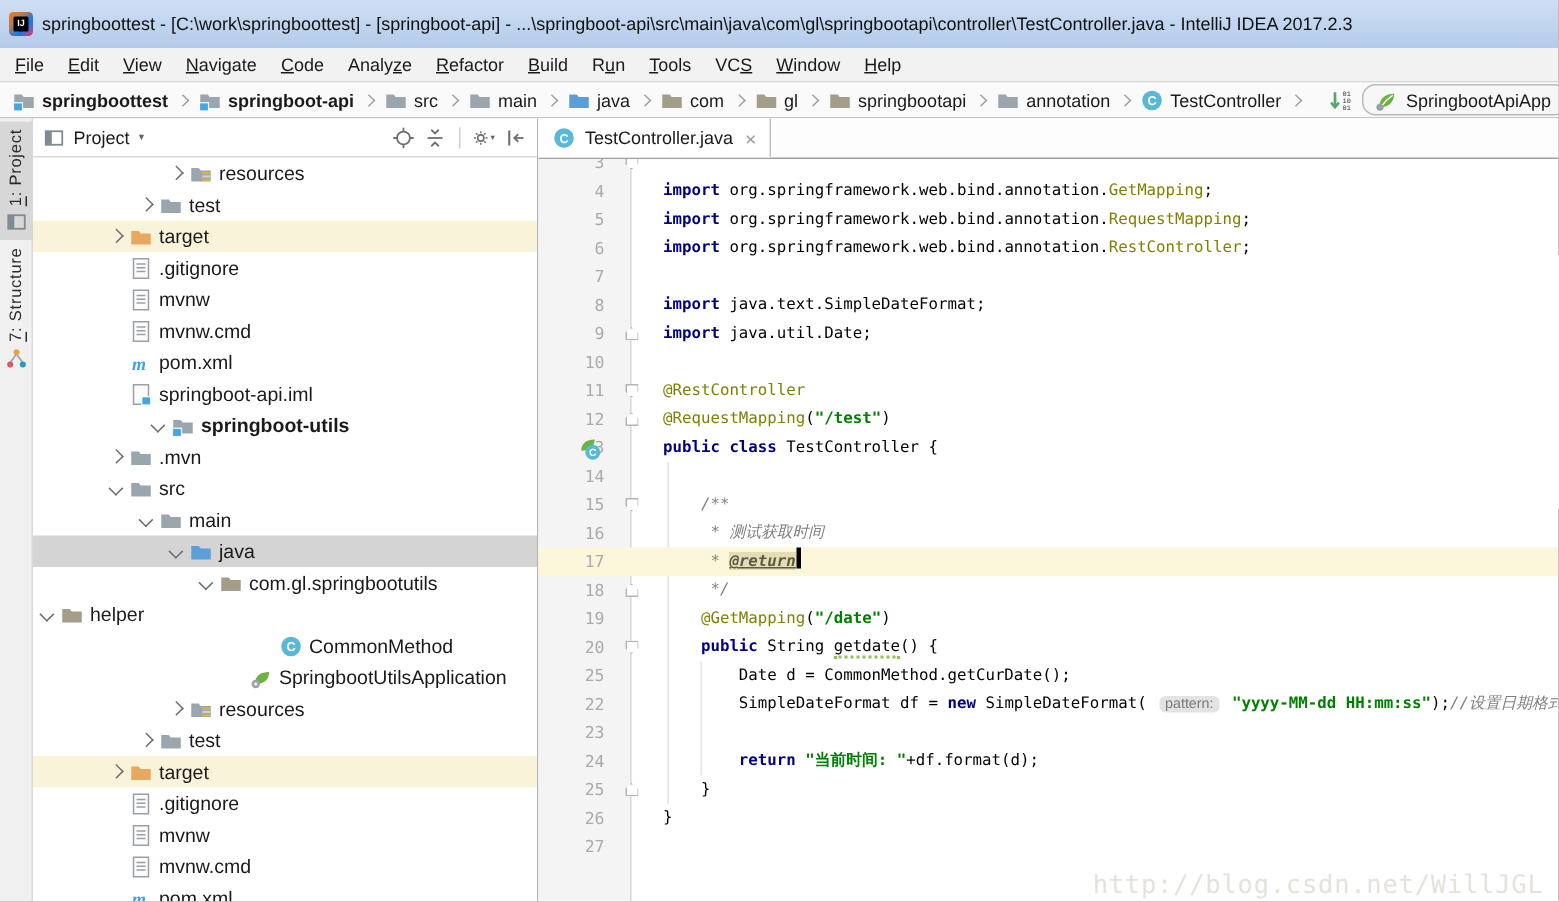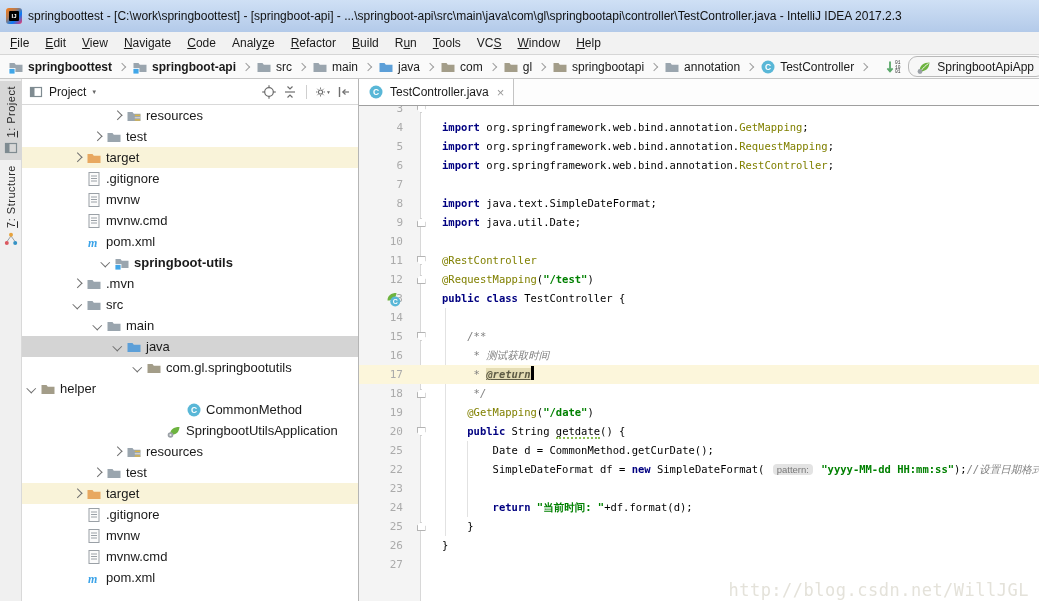--- a/index.html
+++ b/index.html
@@ -387,20 +387,30 @@
           </div>
           <div class="trow" style="padding-left: 46px;">
             <span class="arr"></span>
             <span class="ticon">
               <svg width="16" height="16" viewBox="0 0 16 16">
                 <text x="2" y="12.5" font-size="12" font-style="italic" font-weight="bold" fill="#3BA3E8" font-family="Liberation Serif,serif">m</text>
               </svg>
             </span>
             <span class="lbl">pom.xml</span>
           </div>
+          <div class="trow" style="padding-left: 46px;">
+            <span class="arr"></span>
+            <span class="ticon">
+              <svg width="16" height="16" viewBox="0 0 16 16">
+                <rect x="3" y="1.5" width="10" height="13" fill="#FBFBFB" stroke="#9AA0A6"></rect>
+                <rect x="8.5" y="9.5" width="6" height="5.5" fill="#40A6E8" stroke="#fff" stroke-width="0.8"></rect>
+              </svg>
+            </span>
+            <span class="lbl">springboot-api.iml</span>
+          </div>
           <div class="trow" style="padding-left: 26px; margin-left: 48px;">
             <span class="arr">
               <i class="chev d"></i>
             </span>
             <span class="ticon">
               <svg width="16" height="16" viewBox="0 0 16 16">
                 <path d="M1.5 4h5l1.3 1.7h6.7V13H1.5z" fill="#9AA5AE"></path>
                 <rect x="1" y="9.5" width="6" height="5.5" fill="#40A6E8" stroke="#fff" stroke-width="0.8"></rect>
               </svg>
             </span>

